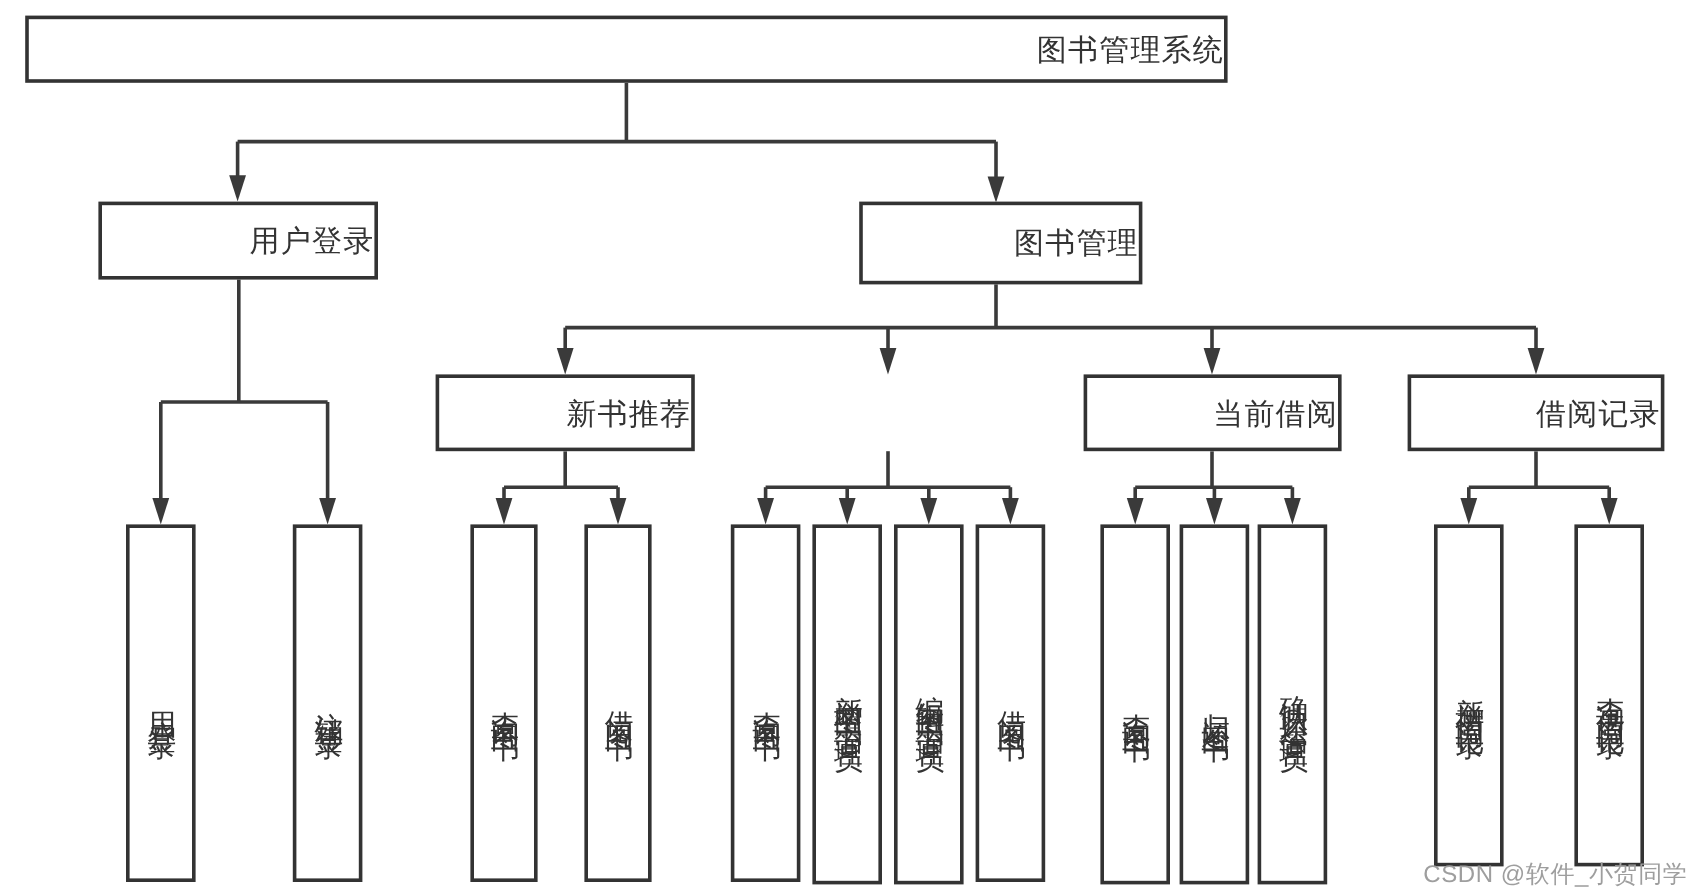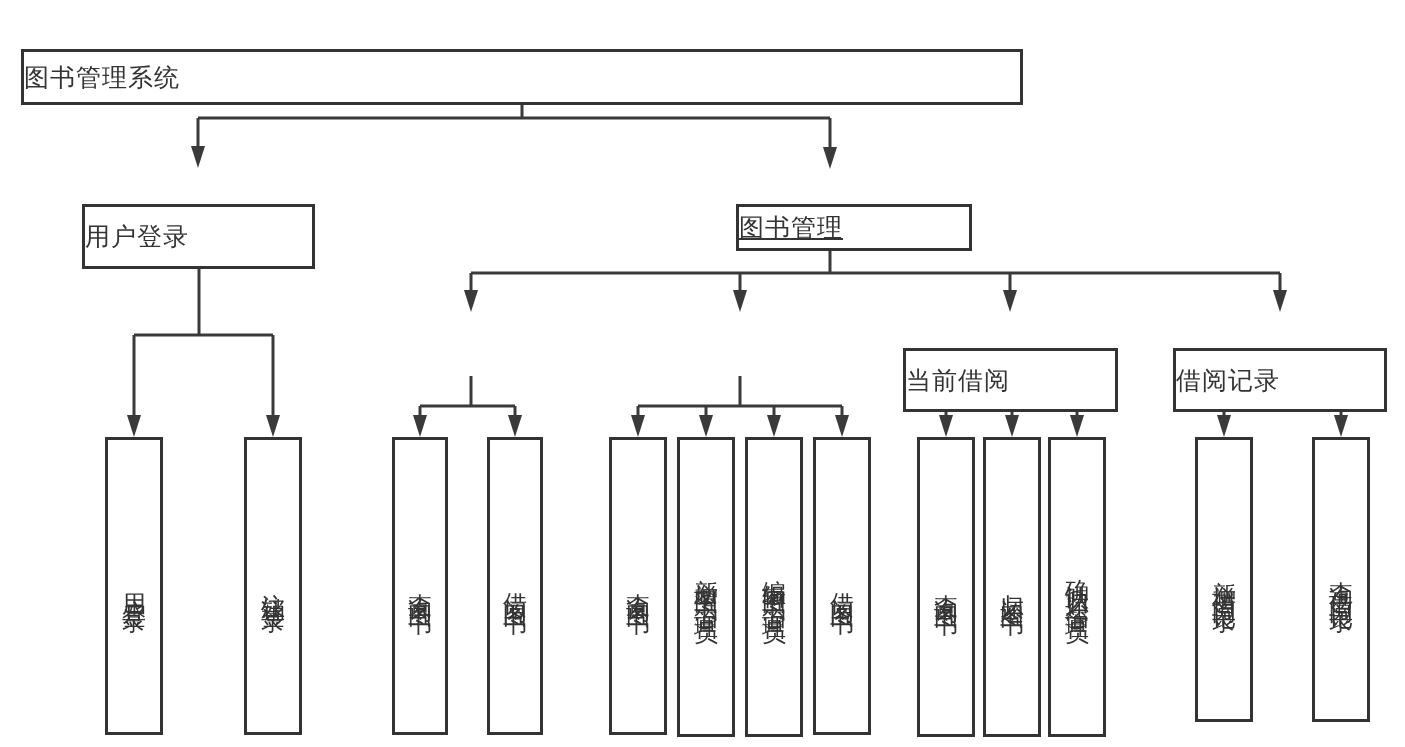--- a/index.html
+++ b/index.html
@@ -24,25 +24,24 @@
     z-index: 1; pointer-events: none;
   }
   .connectors path {
     stroke: var(--line); stroke-width: 3; fill: none;
   }
   .connectors polygon { fill: var(--line); stroke: none; }
   .hnode {
     position: absolute;
     background: var(--fill);
     border: 3px solid var(--border);
-    display: flex; align-items: center; justify-content: flex-start;
+    display: flex; align-items: center; justify-content: flex-end;
     font-size: 25px; color: var(--text);
     letter-spacing: 1px;
     z-index: 2;
-    margin-top: 36px;
   }
   .vnode {
     position: absolute;
     background: var(--fill);
     border: 3px solid var(--border);
     display: flex; align-items: center; justify-content: center;
     z-index: 2;
   }
   .vnode span {
     writing-mode: vertical-rl;
@@ -129,24 +128,27 @@
     <polygon points="1341,437 1334,415 1348,415"></polygon>
   </svg>
 
   <div class="hnode" style="left:21px; top:13px; width:1002px; height:56px;">
     <span>图书管理系统</span>
   </div>
 
   <div class="hnode" style="left:82px; top:168px; width:233px; height:65px;">
     <span>用户登录</span>
   </div>
-  <div class="hnode" style="left:736px; top:168px; width:236px; height:47px;text-decoration:underline;">
+  <div class="hnode" style="left:716px; top:168px; width:236px; height:69px;">
     <span>图书管理</span>
   </div>
 
+  <div class="hnode" style="left:363px; top:312px; width:216px; height:64px;">
+    <span>新书推荐</span>
+  </div>
   <div class="hnode" style="left:1173px; top:312px; width:214px; height:64px;">
     <span>借阅记录</span>
   </div>
   <div class="hnode" style="left:903px; top:312px; width:215px; height:64px;">
     <span>当前借阅</span>
   </div>
 
   <div class="vnode" style="left:105px; top:437px; width:58px; height:298px;">
     <span>用户登录</span>
   </div>
@@ -180,14 +182,15 @@
   <div class="vnode" style="left:1048px; top:437px; width:58px; height:300px;">
     <span>确认归还（管理员）</span>
   </div>
   <div class="vnode" style="left:1195px; top:437px; width:58px; height:285px;">
     <span>新增借阅记录</span>
   </div>
   <div class="vnode" style="left:1312px; top:437px; width:58px; height:285px;">
     <span>查询借阅记录</span>
   </div>
 
+  <div class="watermark">CSDN @软件_小贺同学</div>
 
 </div>
 
 </body></html>

